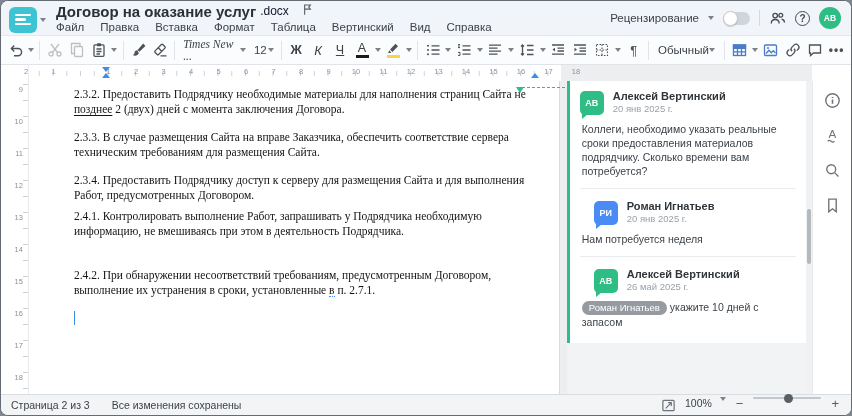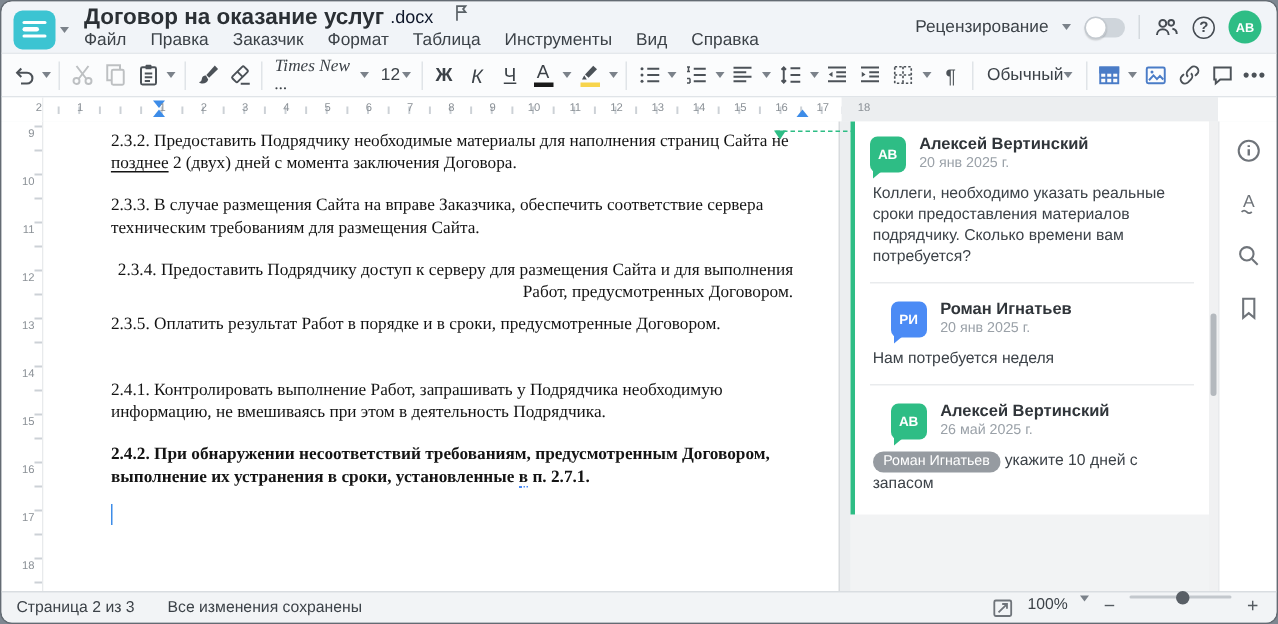--- a/index.html
+++ b/index.html
@@ -61,21 +61,21 @@
   .ruler-right { width:39px; background:#fff; }
 
   
   .main { flex:1; display:flex; position:relative; min-height:0; }
   .v-ruler { width:28px; background:#fff; border-right:1px solid #e8eaec; position:relative;
      background-image:repeating-linear-gradient(180deg, transparent 0 14.9px, #ccd1d6 14.9px 16px); background-size:5px 32px; background-position:22px 4px; background-repeat:repeat-y; }
   .v-num { position:absolute; right:5px; font-size:7.5px; color:#8b9197; transform:translateY(-50%); }
   .page { width:532px; background:#fff; border-right:1px solid #d8dbde; padding:6px 30px 0 45px; position:relative; cursor:text; }
   .doc { font-family:"Liberation Serif",serif; font-size:11.5px; line-height:15px; color:#141414; }
   .doc p { margin:0 0 13px; }
-  .doc p:nth-child(3){ margin-bottom:6px;text-align:right; }
+  .doc p:nth-child(3){ margin-bottom:6px; }
   .doc p:nth-child(4){ margin-bottom:29px; }
   .doc p:nth-child(6){ margin-bottom:10px;font-weight:bold; }
   .marked { text-decoration:underline; text-underline-offset:2px; }
   .spellmark { border-bottom:1.5px dotted #4b8bf5; }
   .text-cursor { width:1.5px; height:14px; background:#3d8ce8; margin-top:3px; }
   .connector { position:absolute; top:6px; left:516px; width:53px; border-top:1.5px dashed #2ebd85; z-index:5; }
   .connector::before { content:""; position:absolute; left:-1px; top:-1px; border-left:4px solid transparent; border-right:4px solid transparent; border-top:6px solid #2ebd85; }
 
   .gap-col { width:7px; background:#eceef0; }
 
@@ -127,24 +127,24 @@
         <span class="doc-ext">.docx</span>
         <span class="flag">
           <svg width="13" height="13" viewBox="0 0 16 16" fill="none" stroke="currentColor" stroke-width="1.4">
               <path d="M4.5 14.5 V2.5 h7 l-2 2.5 2 2.5 h-7"></path>
             </svg>
         </span>
       </div>
       <div class="menu-row">
           <span class="menu-item">Файл</span>
           <span class="menu-item">Правка</span>
-          <span class="menu-item">Заказчик</span>
+          <span class="menu-item">Вставка</span>
           <span class="menu-item">Формат</span>
           <span class="menu-item">Таблица</span>
-          <span class="menu-item">Инструменты</span>
+          <span class="menu-item">Вертинский</span>
           <span class="menu-item">Вид</span>
           <span class="menu-item">Справка</span>
         </div>
     </div>
     <div class="head-right">
       <span class="review-label">Рецензирование</span>
       <span class="caret"></span>
       <div class="toggle">
           <div class="knob"></div>
         </div>
@@ -398,21 +398,20 @@
         <span class="v-num" style="top: 232px;">16</span>
         <span class="v-num" style="top: 264px;">17</span>
         <span class="v-num" style="top: 296px;">18</span>
       </div>
 
     <div class="page">
       <div class="doc">
           <p><span>2.3.2. Предоставить Подрядчику необходимые материалы для наполнения страниц Сайта не </span><span class="marked">позднее</span><span> 2 (двух) дней с момента заключения Договора.</span></p>
           <p>2.3.3. В случае размещения Сайта на вправе Заказчика, обеспечить соответствие сервера техническим требованиям для размещения Сайта.</p>
           <p>2.3.4. Предоставить Подрядчику доступ к серверу для размещения Сайта и для выполнения Работ, предусмотренных Договором.</p>
-          <p>2.3.5. Оплатить результат Работ в порядке и в сроки, предусмотренные Договором.</p>
           <p>2.4.1. Контролировать выполнение Работ, запрашивать у Подрядчика необходимую информацию, не вмешиваясь при этом в деятельность Подрядчика.</p>
           <p><span>2.4.2. При обнаружении несоответствий требованиям, предусмотренным Договором, выполнение их устранения в сроки, установленные </span><span class="spellmark">в</span><span> п. 2.7.1.</span></p>
         </div>
       <div class="text-cursor"></div>
     </div>
 
     <div class="gap-col"></div>
 
     <div class="comments-panel">
       <div class="comment-card">

